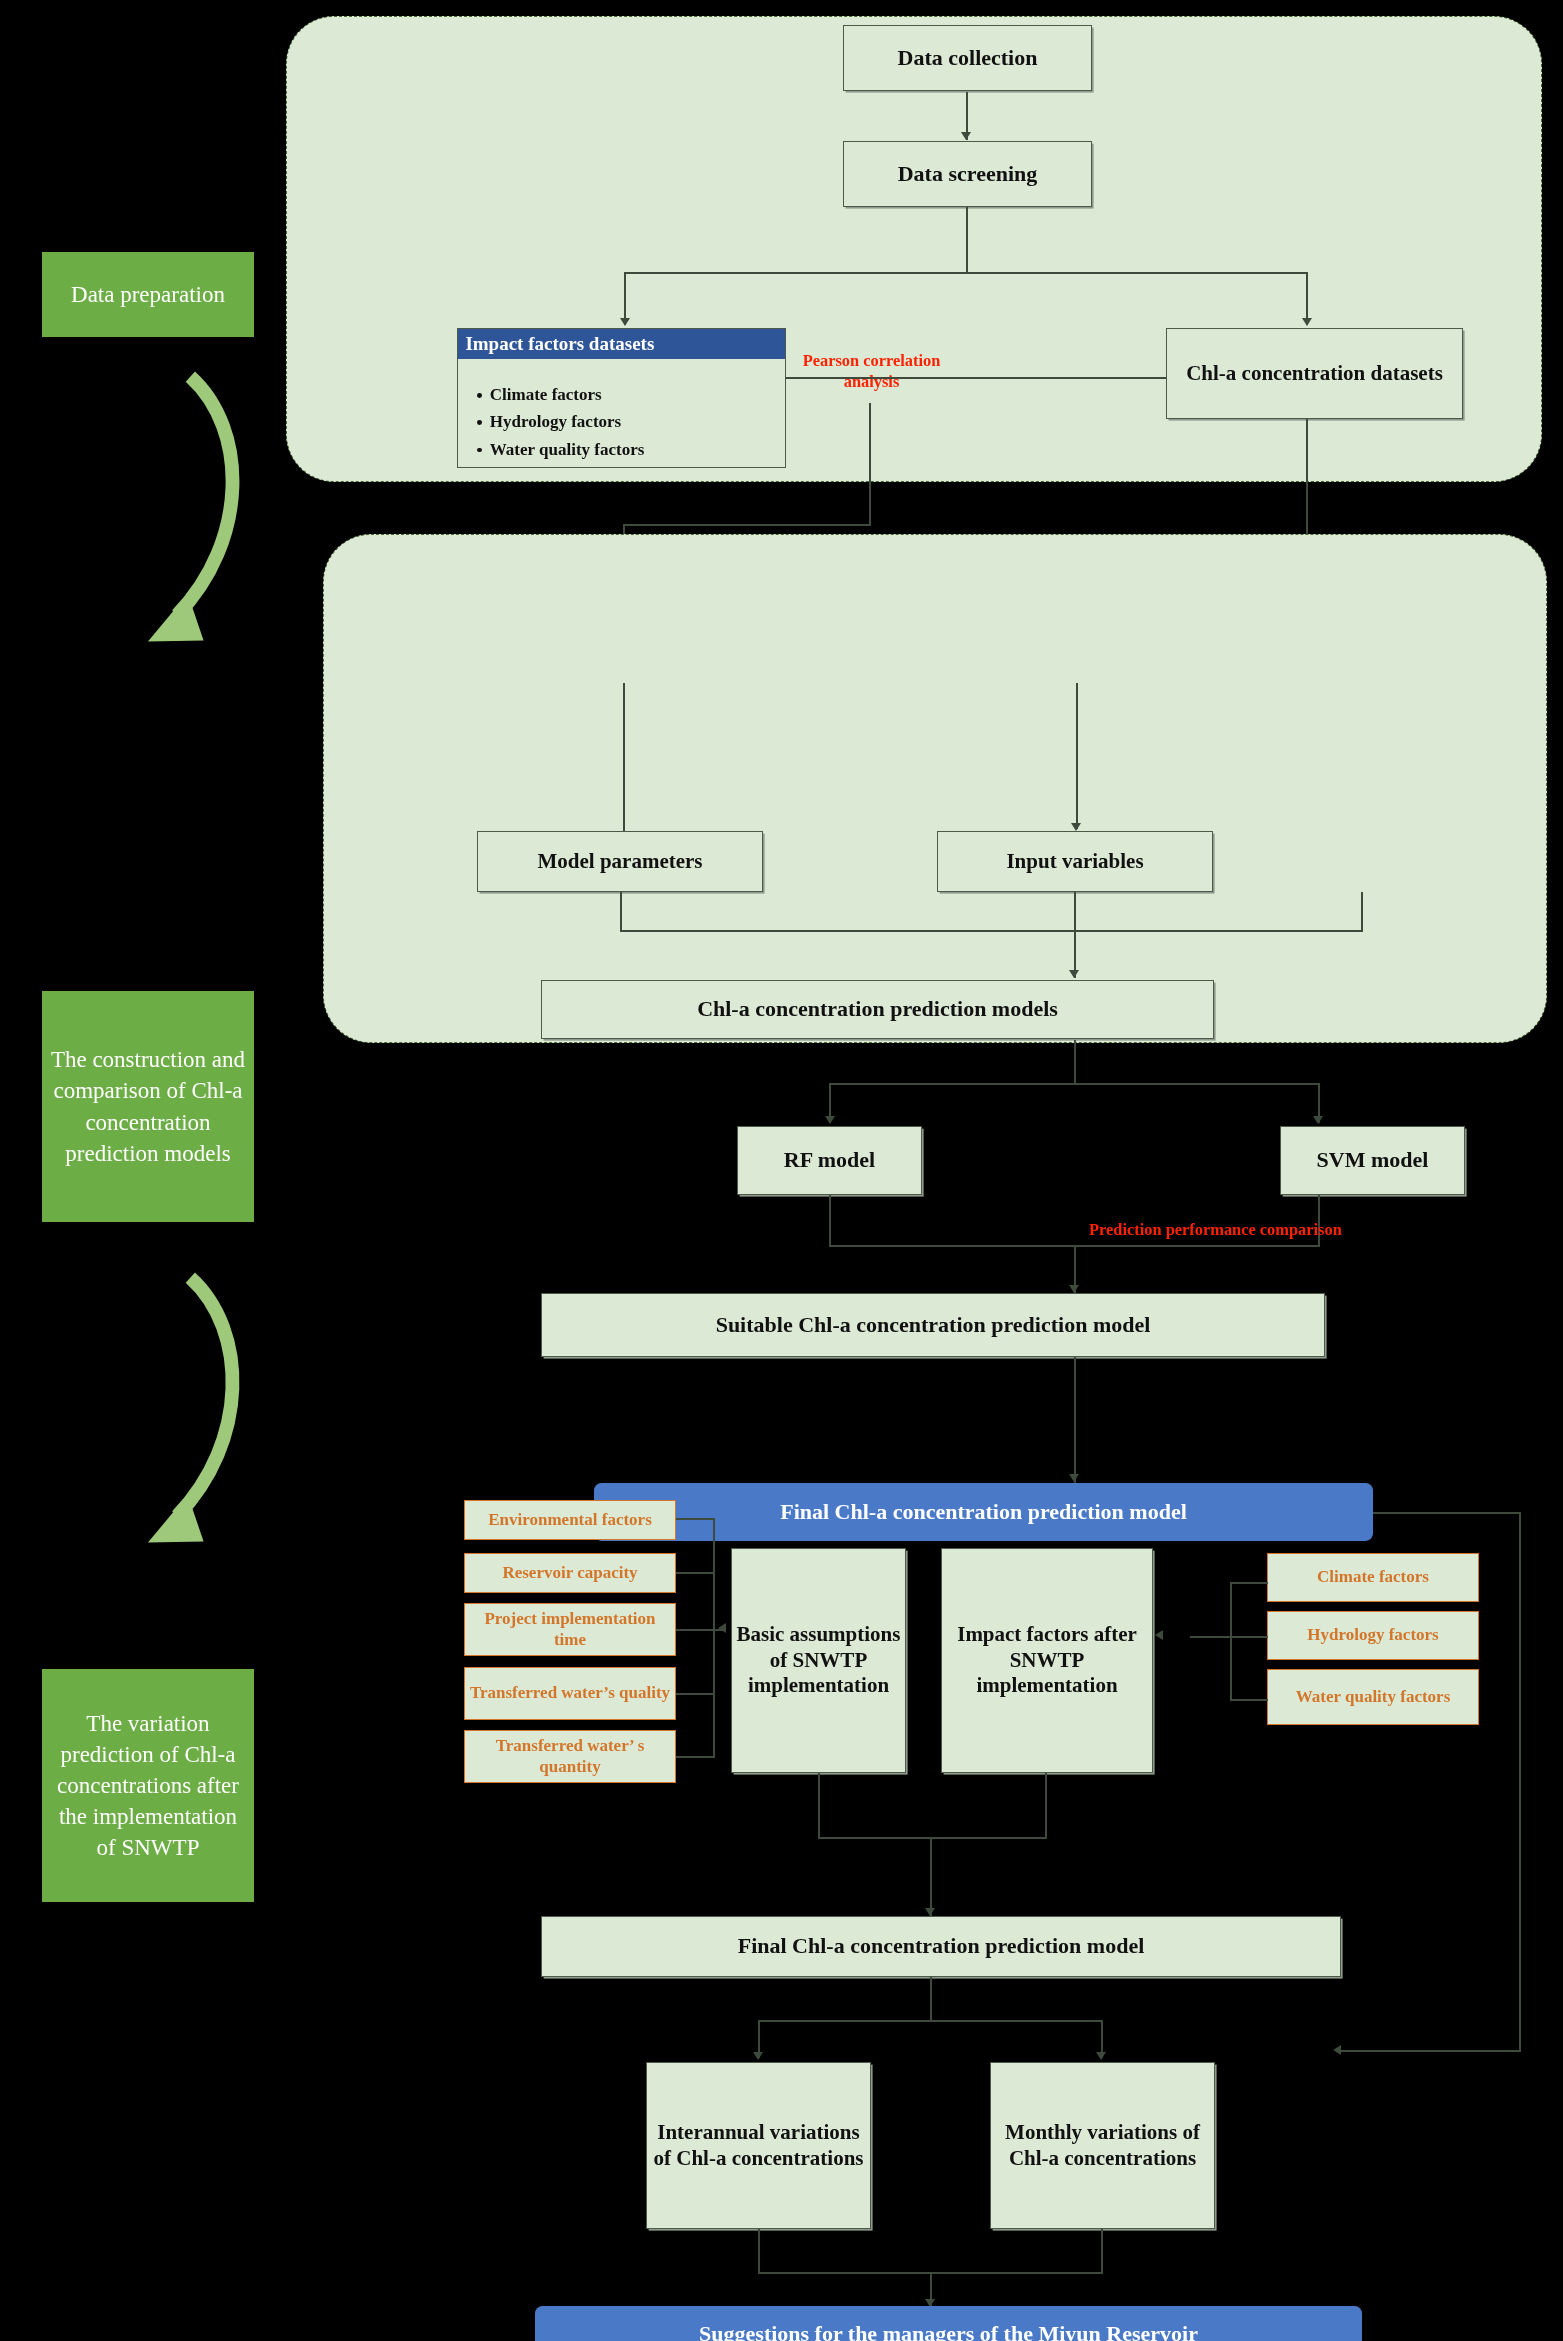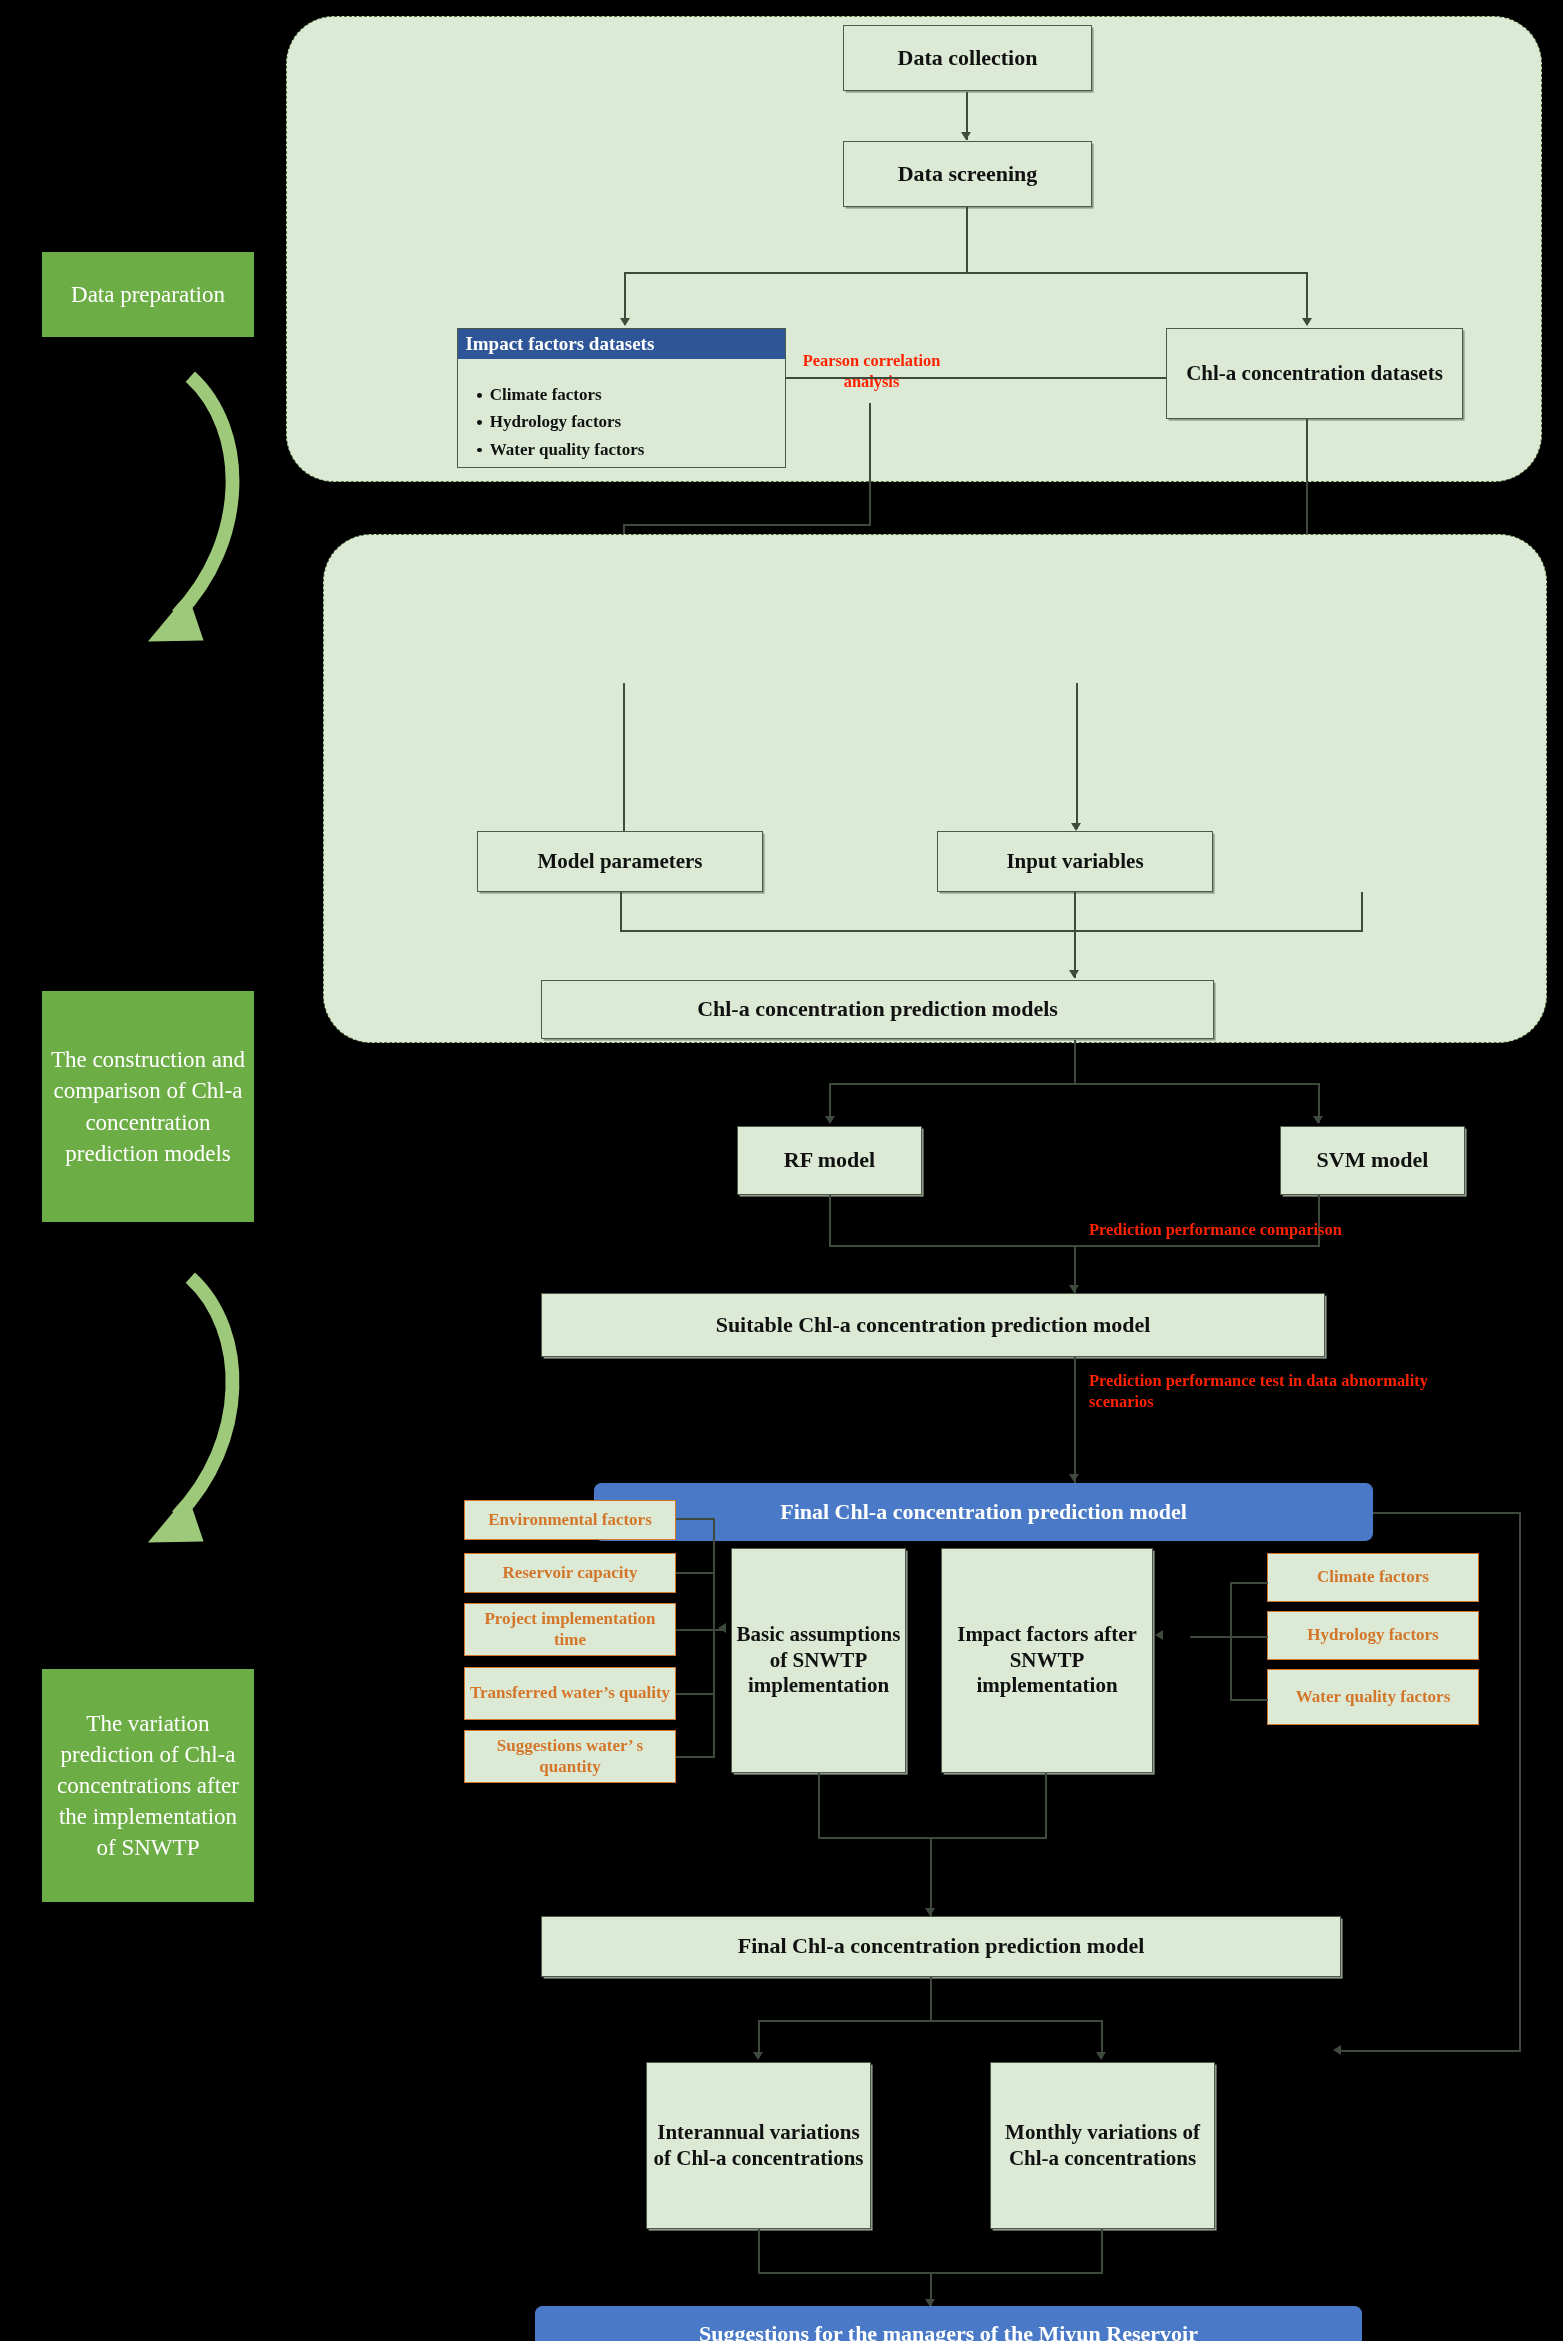--- a/index.html
+++ b/index.html
@@ -234,36 +234,35 @@
   <div class="ln lnv" style="left:1074px; top:1245px; height:48px;"></div>
   <div class="arrow down" style="left:1069px; top:1285px;"></div>
 
   <div class="note" style="left:1089px; top:1219px; width:403px; font-size:16.4px; text-align:left;">Prediction performance comparison</div>
 
   <div class="box" style="left:541px; top:1293px; width:784px; height:64px; font-size:22px;">Suitable Chl-a concentration prediction model</div>
 
   <div class="ln lnv" style="left:1074px; top:1357px; height:127px;"></div>
   <div class="arrow down" style="left:1069px; top:1474px;"></div>
 
-  <div class="note" style="left:1089px; top:1370px; width:366px; font-size:16.4px; text-align:left;">Prediction performance test in data abnormality scenarios</div>
 
   <div class="box blue" style="left:594px; top:1483px; width:779px; height:58px; font-size:22px;">Final Chl-a concentration prediction model</div>
 
   <div class="ln lnh" style="left:1373px; top:1512px; width:148px;"></div>
   <div class="ln lnv" style="left:1519px; top:1512px; height:540px;"></div>
   <div class="ln lnh" style="left:1341px; top:2050px; width:180px;"></div>
   <div class="arrow left" style="left:1333px; top:2045px;"></div>
 
   <div class="panel" style="left:323px; top:1442px; width:1224px; height:880px; z-index:-2;"></div>
 
   <div class="box orange" style="left:464px; top:1500px; width:212px; height:40px; font-size:17px;">Environmental factors</div>
   <div class="box orange" style="left:464px; top:1553px; width:212px; height:40px; font-size:17px;">Reservoir capacity</div>
   <div class="box orange" style="left:464px; top:1603px; width:212px; height:53px; font-size:17px;">Project implementation time</div>
   <div class="box orange" style="left:464px; top:1667px; width:212px; height:53px; font-size:17px;">Transferred water’s quality</div>
-  <div class="box orange" style="left:464px; top:1730px; width:212px; height:53px; font-size:17px;">Suggestions water’ s quantity</div>
+  <div class="box orange" style="left:464px; top:1730px; width:212px; height:53px; font-size:17px;">Transferred water’ s quantity</div>
 
   <div class="ln lnh" style="left:676px; top:1518px; width:38px;"></div>
   <div class="ln lnh" style="left:676px; top:1572px; width:38px;"></div>
   <div class="ln lnh" style="left:676px; top:1629px; width:48px;"></div>
   <div class="ln lnh" style="left:676px; top:1693px; width:38px;"></div>
   <div class="ln lnh" style="left:676px; top:1756px; width:38px;"></div>
   <div class="ln lnv" style="left:713px; top:1518px; height:240px;"></div>
   <div class="arrow left" style="left:718px; top:1623px;"></div>
 
   <div class="box" style="left:731px; top:1548px; width:175px; height:225px; font-size:21px;">Basic assumptions of SNWTP implementation</div>

